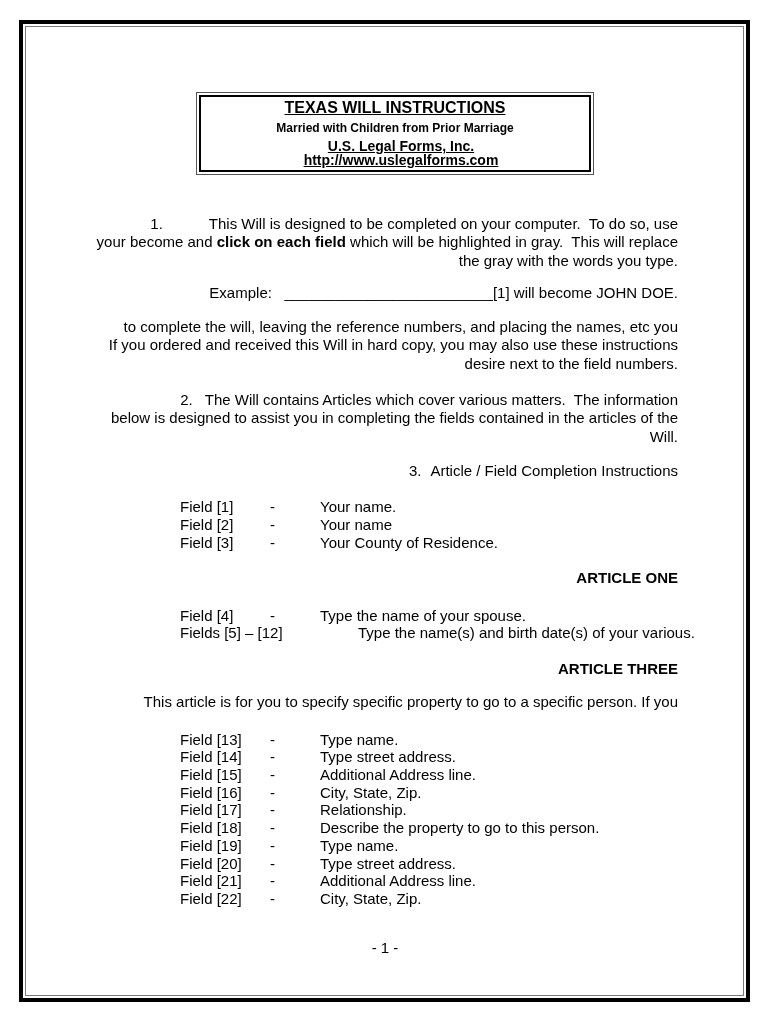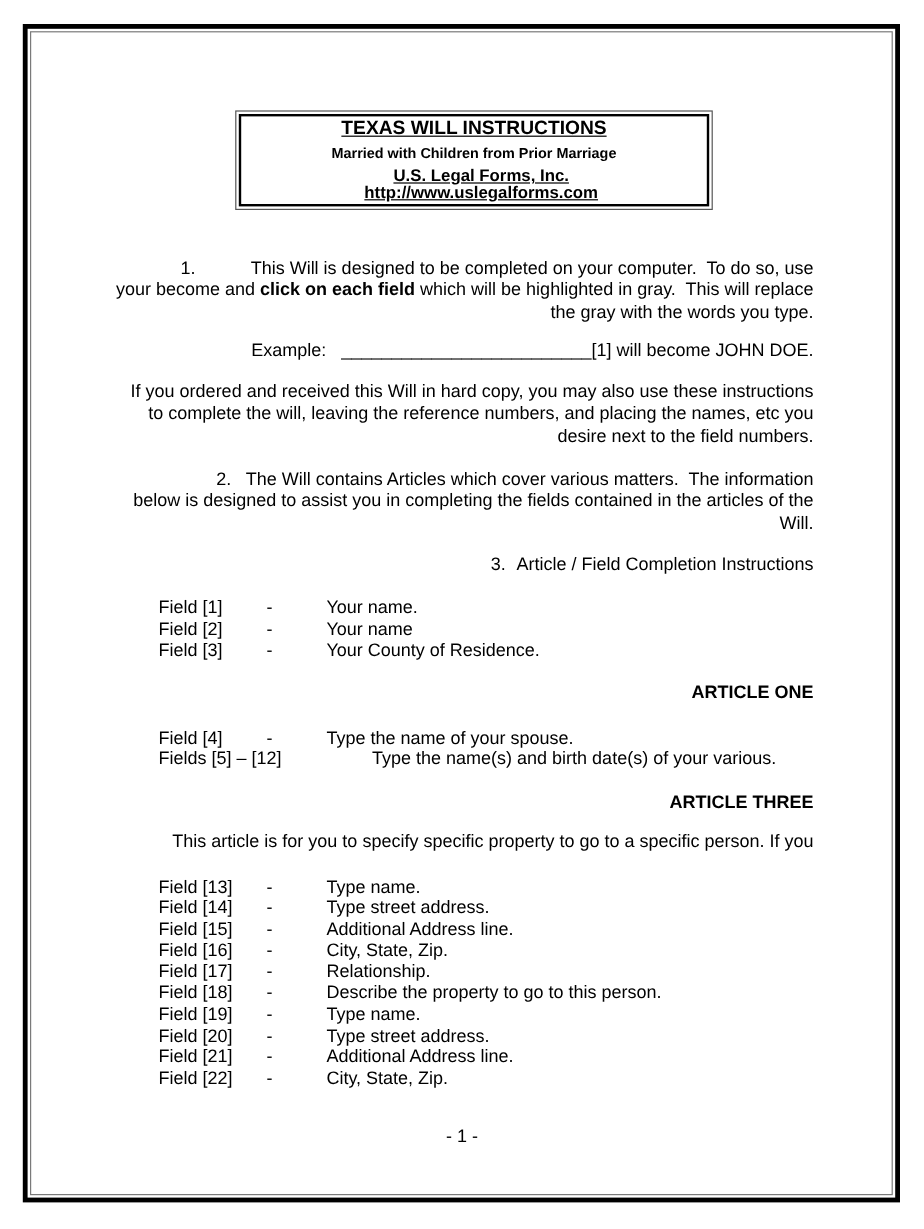--- a/index.html
+++ b/index.html
@@ -62,21 +62,21 @@
   .mb14 { margin-bottom: 14px; }
   .mb15 { margin-bottom: 15px; }
   .mb16 { margin-bottom: 16px; }
   .mb18 { margin-bottom: 18px; }
   .mb19 { margin-bottom: 19px; }
 
   
   .frow {
     display: grid;
     grid-template-columns: 90px 50px 1fr;
-    margin-left: 40px;
+    margin-left: 88px;
     line-height: 17.7px;
     white-space: pre;
   }
   .frow.wide { grid-template-columns: 140px 1fr; gap: 38px; }
 
   .article-heading {
     font-weight: bold;
     text-align: right;
     line-height: 18.3px;
   }
@@ -107,22 +107,22 @@
         <div class="pline"><span class="ind-39"></span><span>1.</span><span class="tab-46"></span><span>This Will is designed to be completed on your computer.  To do so, use</span></div>
         <div class="pline"><span>your become and </span><b>click on each field</b><span> which will be highlighted in gray.  This will replace</span></div>
         <div class="pline">the gray with the words you type.</div>
       </div>
 
       <div class="para mb16">
         <div class="pline"><span class="ind-45"></span><span>Example:   </span><span>_________________________</span><span>[1] will become JOHN DOE.</span></div>
       </div>
 
       <div class="para mb18">
+        <div class="pline">to complete the will, leaving the reference numbers, and placing the names, etc you</div>
         <div class="pline">If you ordered and received this Will in hard copy, you may also use these instructions</div>
-        <div class="pline">to complete the will, leaving the reference numbers, and placing the names, etc you</div>
         <div class="pline">desire next to the field numbers.</div>
       </div>
 
       <div class="para mb16">
         <div class="pline"><span class="ind-39"></span><span>2.</span><span class="gap-12">The Will contains Articles which cover various matters.  The information</span></div>
         <div class="pline">below is designed to assist you in completing the fields contained in the articles of the</div>
         <div class="pline">Will.</div>
       </div>
 
       <div class="para mb18">

